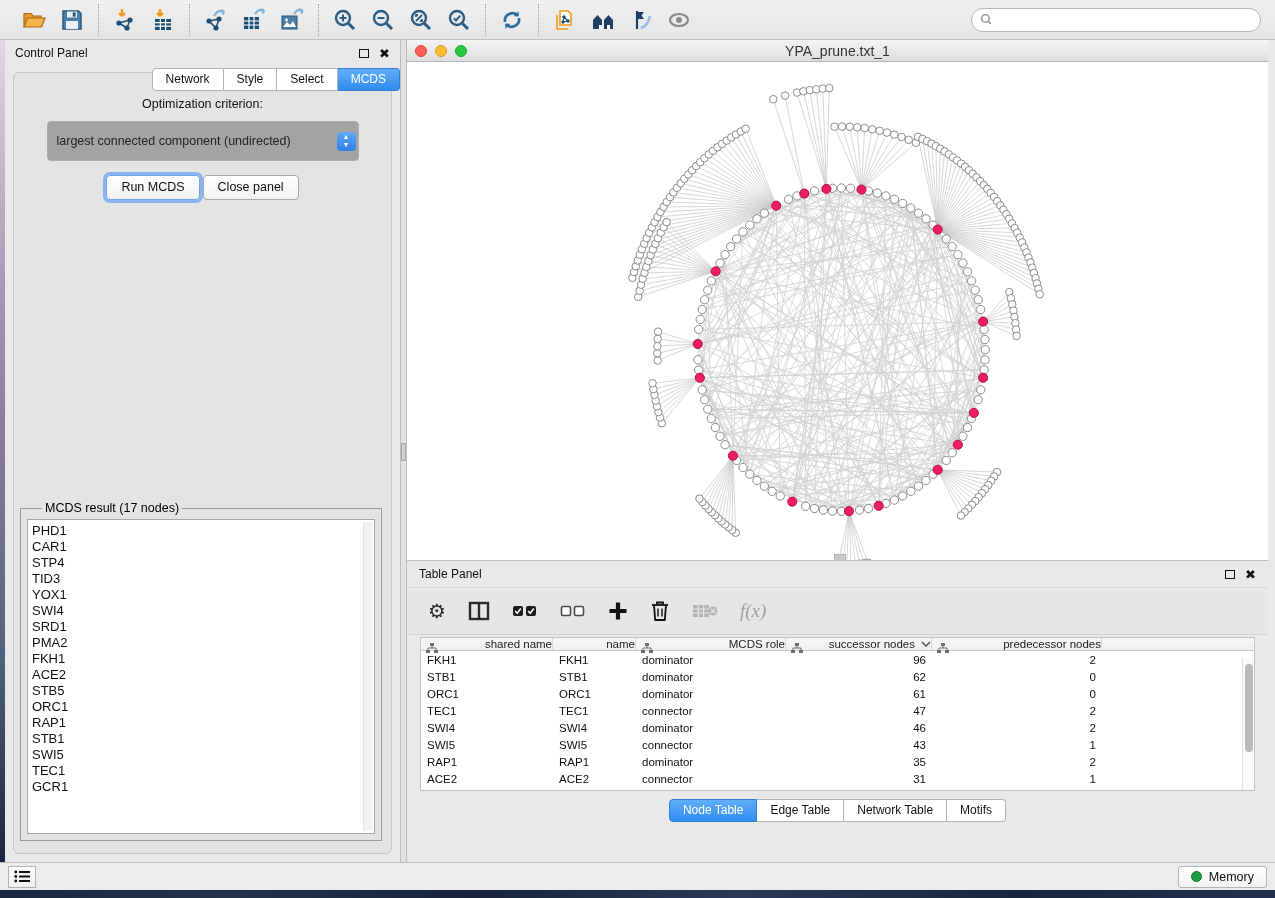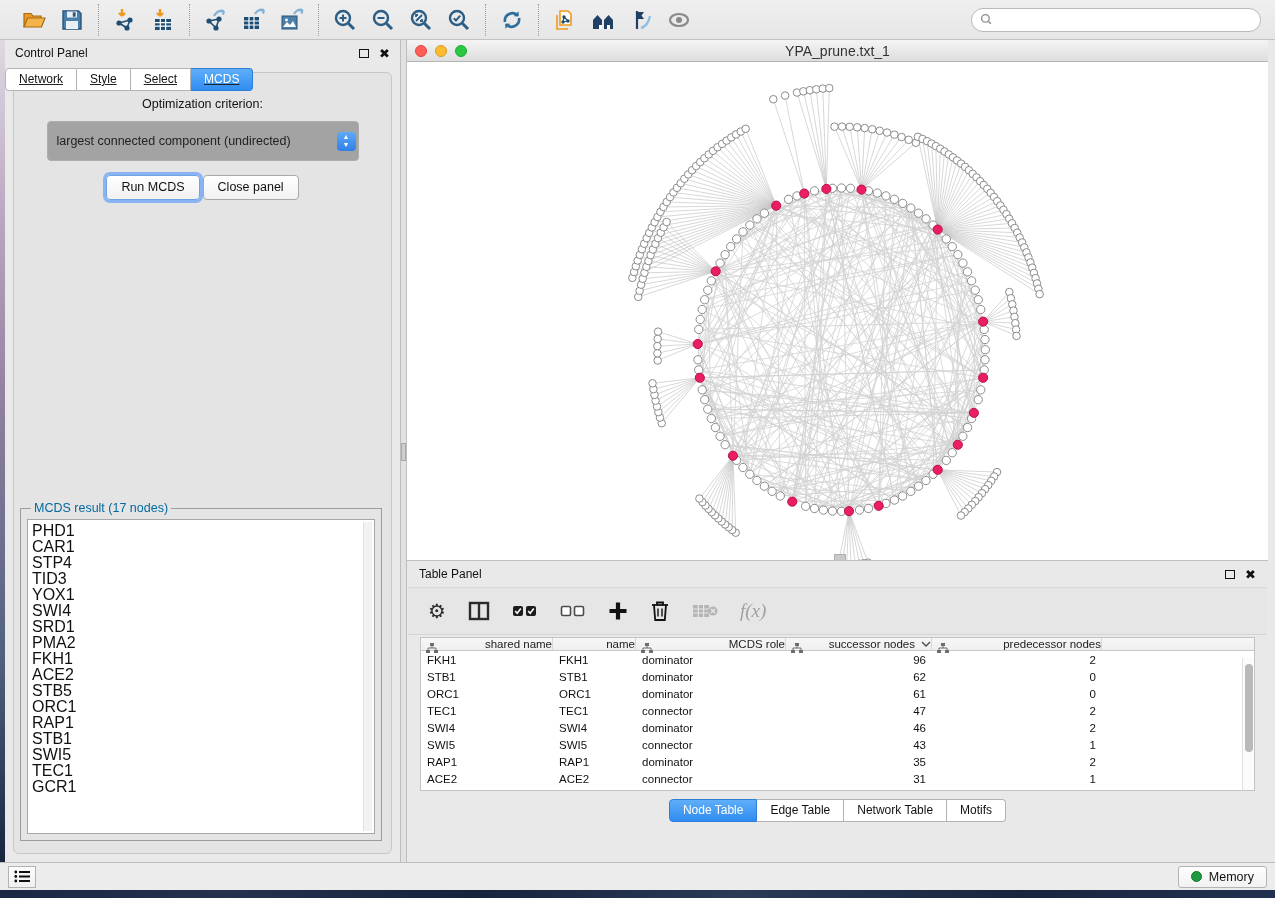--- a/index.html
+++ b/index.html
@@ -32,44 +32,44 @@
   .v-grip { position:absolute; top:403px; left:0px; width:5px; height:18px; background:#cfcfcf;
     border:1px solid #aaa; }
   .right-col { width:861px; height:822px; display:flex; flex-direction:column; }
 
   
   .cp-header { height:26px; display:flex; align-items:center; padding:0 10px; }
   .panel-title { font-size:12px; color:#111; }
   .panel-icons { margin-left:auto; display:flex; gap:10px; align-items:center; }
   .float-icon { width:10px; height:9px; border:1.6px solid #111; display:inline-block; }
   .close-icon { font-size:13px; font-weight:bold; color:#111; line-height:1; }
-  .cp-tabs { display:flex; justify-content:flex-start; margin-top:2px; position:relative; z-index:2;text-decoration:underline; }
+  .cp-tabs { display:flex; justify-content:flex-end; margin-top:2px; position:relative; z-index:2; }
   .seg-tab { padding:3px 13px 4px; background:#fff; border:1px solid #b3b3b3; border-left:none;
     font-size:12px; color:#111; }
   .seg-tab:first-child { border-left:1px solid #b3b3b3; border-radius:4px 0 0 4px; }
   .seg-tab:last-child { border-radius:0 4px 4px 0; }
   .seg-tab.active { background:linear-gradient(#60aef9,#2f8cf0); border-color:#2f7fd6; color:#fff; }
   .cp-card { position:absolute; left:8px; right:8px; top:32px; bottom:8px;
     background:#e4e4e4; border:1px solid #c7c7c7; border-radius:6px; padding-top:24px; }
   .opt-label { text-align:center; font-size:12.5px; color:#111; margin-bottom:10px; }
   .select-box { margin:0 auto; width:312px; height:40px; background:#a3a3a3; border:1px solid #adadad;
     border-radius:4px; display:flex; align-items:center; padding-left:9px; font-size:12.5px; }
   .select-box .stepper { margin-left:auto; margin-right:2px; width:19px; height:19px; border-radius:4px;
     background:linear-gradient(#5fa9f8,#2f7fe8); color:#fff; font-size:7px; line-height:8px;
     display:flex; flex-direction:column; align-items:center; justify-content:center; }
   .btn-row { display:flex; justify-content:center; gap:3px; margin-top:14px; }
   .push-btn { background:linear-gradient(#ffffff,#f1f1f1); border:1px solid #a9a9a9; border-radius:4px;
     padding:4px 14px 5px; font-size:12.5px; color:#111; }
   .push-btn.focus { box-shadow:0 0 0 3px rgba(88,152,249,.65); border-color:#6ea4e8; }
   .mcds-fieldset { position:absolute; left:6px; right:9px; top:428px; bottom:12px;
     border:1px solid #9c9c9c; margin:0 0 0 0; padding:4px 6px 6px; background:transparent; }
-  .mcds-fieldset legend { font-size:12.5px; color:#0369a1; padding:0 3px; margin-left:4px; }
+  .mcds-fieldset legend { font-size:12.5px; color:#000000; padding:0 3px; margin-left:15px; }
   .mcds-list { width:100%; height:100%; background:#fff; border:1px solid #a7a7a7; overflow:hidden;
     position:relative; padding:3px 0 0 4px; }
-  .mcds-item { font-size:16px; line-height:16px; color:#111; }
+  .mcds-item { font-size:13px; line-height:16px; color:#111; }
   .mcds-scroll { position:absolute; right:2px; top:2px; bottom:2px; width:9px; background:#f2f2f2;
     border-left:1px solid #e2e2e2; }
 
   
   .net-titlebar { height:22px; background:linear-gradient(#f4f4f4,#dedede); border-bottom:1px solid #b5b5b5;
     display:flex; align-items:center; position:relative; }
   .traffic { display:flex; gap:8px; margin-left:8px; }
   .light { width:12px; height:12px; border-radius:50%; }
   .net-title { position:absolute; left:0; right:0; text-align:center; font-size:14px; color:#333; }
   .net-canvas { height:498px; background:#fff; position:relative; }

